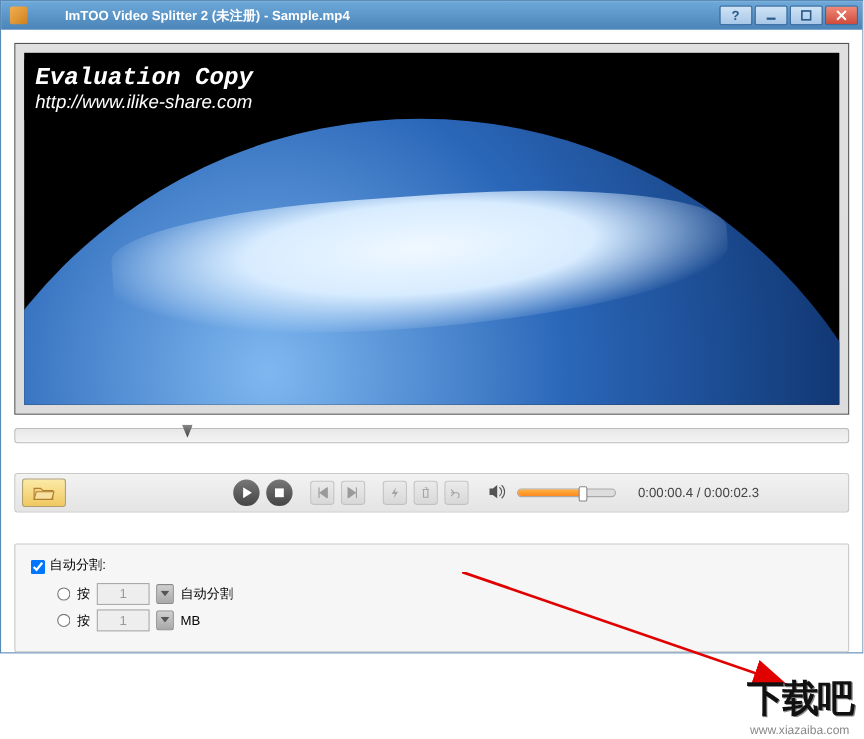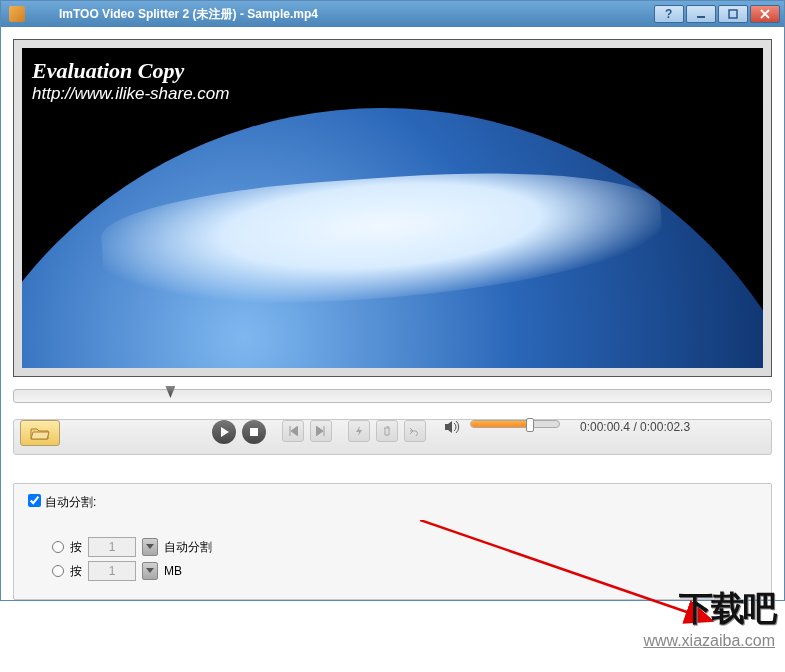--- a/index.html
+++ b/index.html
@@ -17,58 +17,58 @@
     .win-btn svg { display: block; }
     
     .client { padding: 12px 12px 0 12px; }
     
     .video-frame { border: 1px solid #555; padding: 8px; background: linear-gradient(#e0e0e0,#dcdcdc); }
     .video-area { width: 100%; height: 320px; background: #000; position: relative; overflow: hidden; }
     .earth { position: absolute; left: -100px; top: 60px; width: 920px; height: 920px; border-radius: 50%; background: radial-gradient(circle at 35% 25%, #7fb8f0 0%, #2a66b8 30%, #0a2a60 65%, #000 90%); }
     .ice { position: absolute; left: 80px; top: 130px; width: 560px; height: 120px; background: radial-gradient(ellipse at 50% 40%, #f0f8ff 0%, #d8ecff 40%, rgba(200,220,240,0) 75%); border-radius: 60% 70% 80% 70% / 50% 60% 70% 60%; transform: rotate(-4deg); }
     .stars { position: absolute; inset: 0; background: radial-gradient(1px 1px at 20% 90%, #fff, transparent), radial-gradient(1px 1px at 60% 95%, #aaa, transparent), radial-gradient(1px 1px at 80% 88%, #ccc, transparent); }
     .watermark { position: absolute; left: 0; top: 6px; background: #000; color: #fff; padding: 4px 10px 6px 10px; }
-    .watermark .line1 { font-size: 22px; font-weight: bold; font-style: italic; font-family: Liberation Serif, serif; }
+    .watermark .line1 { font-size: 22px; font-weight: bold; font-style: italic; font-family: Liberation Mono, monospace; }
     .watermark .line2 { font-size: 17px; font-style: italic; }
     
     .timeline { margin-top: 12px; height: 14px; position: relative; background: linear-gradient(#e8e8e8,#f4f4f4); border: 1px solid #bbb; border-radius: 3px; }
     .timeline-marker { position: absolute; top: -4px; left: 20%; width: 10px; height: 12px; background: linear-gradient(#888,#444); clip-path: polygon(50% 100%, 0 0, 100% 0); }
     
-    .controls-row { margin-top: 16px; height: 36px; display: flex; align-items: flex-start; gap: 6px; background: linear-gradient(#f2f2f2,#e4e4e4); border: 1px solid #c8c8c8; border-radius: 3px; padding: 0 6px; }
+    .controls-row { margin-top: 27px; height: 36px; display: flex; align-items: center; gap: 6px; background: linear-gradient(#f2f2f2,#e4e4e4); border: 1px solid #c8c8c8; border-radius: 3px; padding: 0 6px; }
     .open-btn { width: 40px; height: 26px; border: 1px solid #b0a070; border-radius: 3px; background: linear-gradient(#fceaa8,#f0c860); display:flex; align-items:center; justify-content:center; cursor:pointer; }
     .open-btn svg { display:block; }
     .spacer-flex { flex: 0 0 140px; }
     
     .ctrl-btn { width: 24px; height: 24px; border-radius: 50%; background: linear-gradient(#777,#444); color:#fff; display:flex; align-items:center; justify-content:center; cursor:pointer; }
     .ctrl-btn.small { width: 22px; height: 22px; border-radius: 3px; background: linear-gradient(#e8e8e8,#d0d0d0); border:1px solid #aaa; color:#555; }
     .ctrl-btn.disabled { opacity: .6; cursor: default; }
     .gap-l { margin-left: 10px; }
     
     .vol-icon { margin-left: 12px; color:#555; }
     .vol-slider { width: 90px; height: 8px; background:#ddd; border:1px solid #aaa; border-radius:4px; position:relative; margin-left:4px; }
     .vol-fill { position:absolute; left:0; top:0; bottom:0; width:65%; background: linear-gradient(#ffb040,#ff8a20); border-radius:4px 0 0 4px; }
     .vol-thumb { position:absolute; left:63%; top:-3px; width:8px; height:14px; background:#fff; border:1px solid #888; border-radius:2px; }
     .time-text { margin-left: 14px; color:#444; }
     
     .split-panel { margin-top: 28px; border: 1px solid #c8c8c8; border-radius: 2px; padding: 10px 14px 14px 14px; position: relative; background: #f6f6f6; }
-    .split-check { display:flex; align-items:flex-start; gap:4px; margin-bottom: 26px; }
+    .split-check { display:flex; align-items:flex-end; gap:4px; margin-bottom: 8px; }
     .split-check input { width:13px; height:13px; }
     .opt-row { display:flex; align-items:center; gap:6px; margin: 4px 0 4px 24px; }
     .opt-row input[type=radio] { width:12px; height:12px; }
     .num-box { width: 48px; height: 20px; border:1px solid #aaa; background:#fff; display:flex; align-items:center; }
     .num-box.disabled { background:#eee; color:#999; }
     .num-box span { flex:1; text-align:center; }
     .dd-btn { width:16px; height:18px; background: linear-gradient(#d0d0d0,#a8a8a8); border:1px solid #888; border-radius:2px; display:flex; align-items:center; justify-content:center; cursor:pointer; }
     .dd-btn.blue { background: linear-gradient(#6fb0f0,#3a80d8); color:#fff; }
     
     .annotation-arrow { position:absolute; left:420px; top:520px; pointer-events:none; }
     
-    .watermark-logo { position:absolute; right:10px; bottom:22px; text-align:right; }
+    .watermark-logo { position:absolute; right:10px; bottom:2px; text-align:center; }
     .watermark-logo .big { color:#111; font-size:34px; font-weight:bold; font-family: "SimHei", sans-serif; letter-spacing:-2px; text-shadow: 1px 1px 0 #888; }
-    .watermark-logo .url { color:#888; font-size:16px;text-decoration:underline; }
+    .watermark-logo .url { color:#888; font-size:11px; }
   </style>
 </head>
 <body>
 
 <div class="window">
   <div class="titlebar">
     <div class="titlebar-icon"></div>
     <div class="titlebar-title">ImTOO Video Splitter 2 (未注册) - Sample.mp4</div>
     <div class="win-controls">
       <div class="win-btn help">

